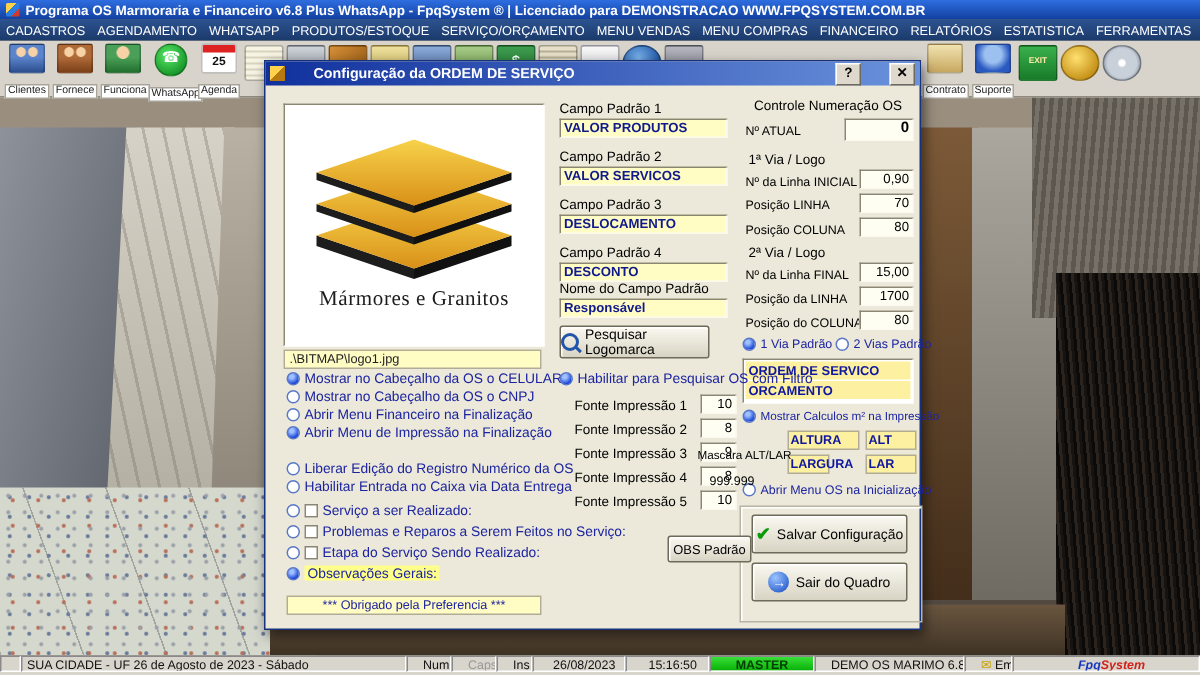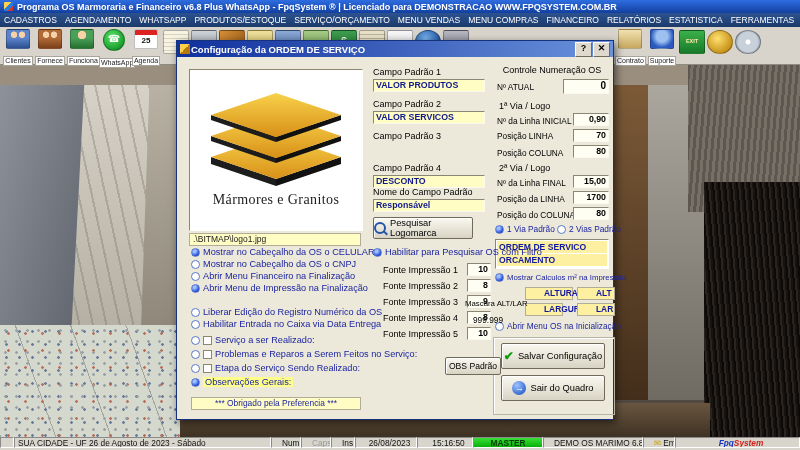--- a/index.html
+++ b/index.html
@@ -75,58 +75,58 @@
       radial-gradient(#b8705a 1px,transparent 1.6px),
       radial-gradient(#6a7a9a 1px,transparent 1.6px),
       repeating-linear-gradient(70deg,rgba(70,70,70,.35) 0 1px,transparent 1px 52px);
     background-size:11px 11px,17px 17px,13px 13px,auto;}
   .floorstrip{position:absolute;left:180px;right:90px;bottom:0;height:34px;
     background:linear-gradient(180deg,#6a5640,#3e3224);}
   
   .dialog{position:absolute;left:176px;top:40px;width:438px;height:380px;z-index:6;
     background:#ece9da;border:1px solid #16327c;box-shadow:2px 3px 8px rgba(0,0,0,.55);box-sizing:border-box;}
   .dtitle{height:16px;background:linear-gradient(90deg,#10309c,#6a92dc);display:flex;align-items:center;
-    gap:1px;padding:0 3px;color:#fff;font-size:9.5px;font-weight:bold;}
+    gap:19px;padding:0 3px;color:#fff;font-size:9.5px;font-weight:bold;}
   .dico{width:10px;height:10px;flex:none;background:linear-gradient(135deg,#ffd24a 0 50%,#b87a10 50%);}
   .dtitle .sp{flex:1;}
   .dbtn{width:15px;height:13px;flex:none;background:#ded9cc;border:1px solid;border-color:#fff #6f6a5e #6f6a5e #fff;
     font-size:9px;line-height:11px;text-align:center;font-weight:bold;color:#000;}
   .dbody{position:relative;height:362px;font-size:9.5px;color:#000;}
   .lpanel{position:absolute;left:12px;top:12px;width:172px;height:160px;background:#fff;
     border:1px solid;border-color:#8a8674 #fff #fff #8a8674;display:flex;flex-direction:column;
     align-items:center;justify-content:center;}
   .brand{font-family:"Liberation Serif",serif;font-size:14px;color:#1c1c1c;letter-spacing:.4px;margin-top:3px;}
   .lpath{position:absolute;left:12px;top:176px;width:172px;height:13px;background:#fffcc4;
     border:1px solid #b0ac98;box-sizing:border-box;font-size:8.5px;line-height:11px;padding:0 3px;color:#222;}
   .lb{position:absolute;font-size:9px;white-space:nowrap;}
   .inp{position:absolute;height:13px;box-sizing:border-box;background:#fffcc4;border:1px solid;
     border-color:#8a8674 #fcfaf0 #fcfaf0 #8a8674;color:#101a8c;font-weight:bold;font-size:8.8px;
     line-height:11px;padding:0 2px;white-space:nowrap;overflow:hidden;}
-  .num{background:#fffef2;color:#000;font-weight:bold;text-align:right;}
+  .num{background:#fffef2;color:#000;font-weight:normal;text-align:right;}
   .big{font-weight:bold;font-size:10px;}
   .btn{position:absolute;background:linear-gradient(180deg,#faf8f0,#d8d4c4);border:1px solid #6f6a5a;
     border-radius:2px;box-shadow:inset 1px 1px 0 #fff;font-size:9.3px;display:flex;align-items:center;
     justify-content:center;gap:4px;cursor:pointer;color:#000;box-sizing:border-box;}
   .mag{width:8px;height:8px;border:2px solid #2255aa;border-radius:50%;position:relative;flex:none;}
   .mag::after{content:'';position:absolute;width:5px;height:2px;background:#2255aa;
     transform:rotate(45deg);right:-4px;bottom:-2px;}
   .chk{color:#0a9a0a;font-weight:bold;font-size:12px;line-height:12px;}
   .sphere{width:14px;height:14px;border-radius:50%;flex:none;text-align:center;
     background:radial-gradient(circle at 35% 30%,#9cc4ff,#1048c0);color:#fff;font-size:9px;line-height:14px;}
   .opt{position:absolute;display:flex;align-items:center;gap:3px;color:#1c24a0;font-size:9.2px;white-space:nowrap;}
   .led{width:9px;height:9px;border-radius:50%;background:#fff;border:1px solid #5a78c8;box-sizing:border-box;flex:none;}
   .on .led{background:radial-gradient(circle at 35% 30%,#9ec0ff 0 20%,#1440d8 75%);}
   .sq{width:9px;height:9px;background:#fff;border:1px solid #8a8674;box-sizing:border-box;flex:none;}
   .hl{background:#ffff8c;padding:0 2px;}
   .dlist{position:absolute;left:318px;top:182px;width:114px;background:#fff;border:1px solid;
     border-color:#8a8674 #fff #fff #8a8674;padding:1px;box-sizing:border-box;}
   .drow{background:#fdf0a0;color:#1018a0;font-weight:bold;font-size:8.6px;line-height:12px;
     padding:0 2px;margin-bottom:1px;}
   .ycell{position:absolute;height:13px;box-sizing:border-box;background:#fdf0a0;border:1px solid #b0ac98;
-    color:#1018a0;font-weight:bold;font-size:8.4px;line-height:11px;padding:0 18px;}
+    color:#1018a0;font-weight:bold;font-size:8.4px;line-height:11px;padding:0 1px;}
   .frame{position:absolute;left:316px;top:280px;width:120px;height:76px;border:1px solid #b8b4a4;
     box-shadow:inset 1px 1px 0 #fff;}
   .note{position:absolute;left:14px;top:340px;width:170px;height:13px;background:#fffcc4;border:1px solid #b0ac98;
     box-sizing:border-box;color:#1c24a0;font-size:8.4px;line-height:11px;text-align:center;}
   .small{font-size:8.3px;}
   .tiny{font-size:7.8px;align-items:flex-end;}
   
   .statusbar{position:absolute;left:0;right:0;bottom:0;height:13px;background:#d8d5cc;display:flex;z-index:4;}
   .seg{border:1px solid;border-color:#8a8a8a #fff #fff #8a8a8a;height:11px;line-height:10px;font-size:8.3px;
     padding:0 3px;box-sizing:border-box;white-space:nowrap;overflow:hidden;color:#111;flex:none;}
@@ -265,20 +265,21 @@
         </svg>
         <div class="brand">Mármores e Granitos</div>
       </div>
       <div class="lpath">.\BITMAP\logo1.jpg</div>
 
       <span class="lb" style="left:196px;top:10px">Campo Padrão 1</span>
       <div class="inp" style="left:196px;top:22px;width:112px">VALOR PRODUTOS</div>
       <span class="lb" style="left:196px;top:42px">Campo Padrão 2</span>
       <div class="inp" style="left:196px;top:54px;width:112px">VALOR SERVICOS</div>
       <span class="lb" style="left:196px;top:74px">Campo Padrão 3</span>
+      <div class="inp" style="left:196px;top:86px;width:112px">DESLOCAMENTO</div>
       <span class="lb" style="left:196px;top:106px">Campo Padrão 4</span>
       <div class="inp" style="left:196px;top:118px;width:112px">DESCONTO</div>
       <span class="lb" style="left:196px;top:130px">Nome do Campo Padrão</span>
       <div class="inp" style="left:196px;top:142px;width:112px">Responsável</div>
       <div class="btn" style="left:196px;top:160px;width:100px;height:22px">
         <span class="mag"></span>
         <span>Pesquisar Logomarca</span>
       </div>
 
       <span class="lb" style="left:318px;top:8px;width:114px;text-align:center">Controle Numeração OS</span>

